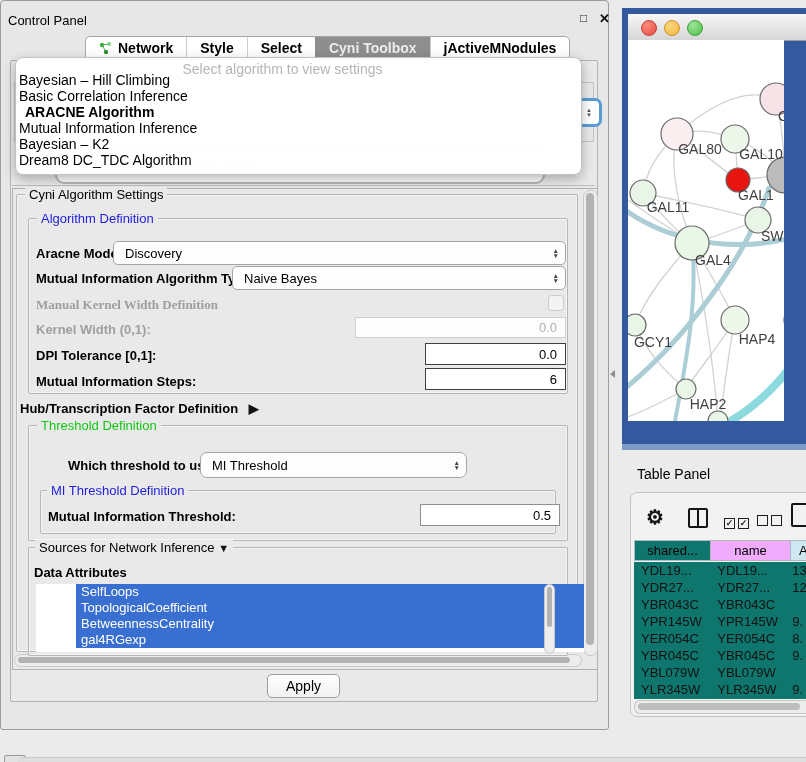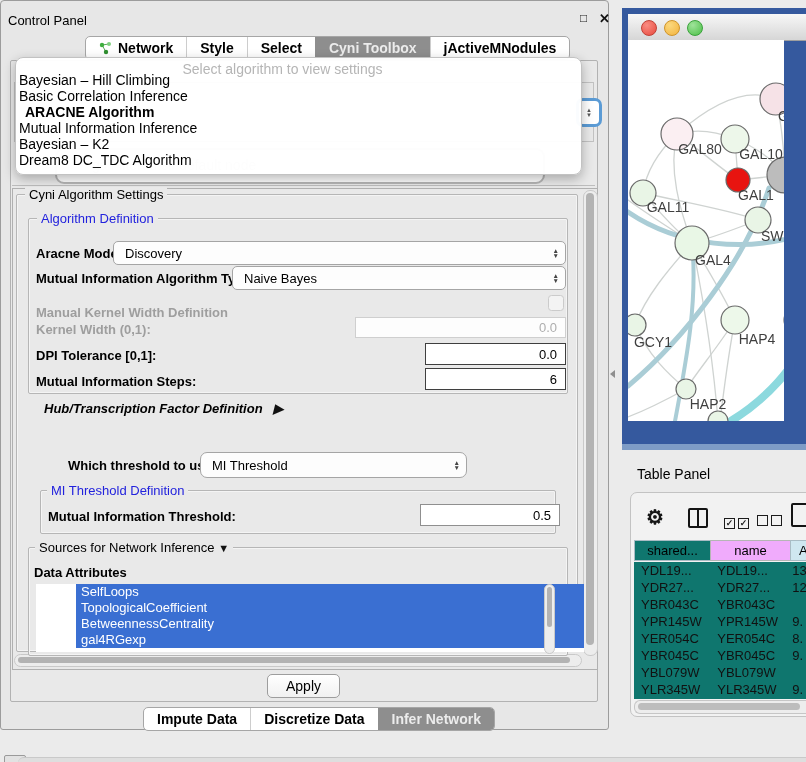--- a/index.html
+++ b/index.html
@@ -183,34 +183,37 @@
       </span>
   </div>
   <div class="abs lbl" style="left:36px;top:271px;">Mutual Information Algorithm Type:</div>
   <div class="abs combo" style="left:232px;top:266px;width:315px;height:22px;">
     <span>Naive Bayes</span>
     <span class="spin">
         <span>▲</span>
         <span>▼</span>
       </span>
   </div>
-  <div class="abs lbl-dis" style="left:36px;top:305px;">Manual Kernel Width Definition</div>
+  <div class="abs lbl-dis" style="left:36px;top:297px;font-family:Liberation Serif, serif;">Manual Kernel Width Definition</div>
   <div class="abs chk-dis"></div>
   <div class="abs lbl-dis" style="left:36px;top:322px;">Kernel Width (0,1):</div>
   <input class="abs field field-dis" style="left: 355px; top: 317px; width: 211px; height: 21px;" readonly="" value="0.0">
   <div class="abs lbl" style="left:36px;top:348px;">DPI Tolerance [0,1]:</div>
   <input class="abs field field-dark" style="left: 425px; top: 343px; width: 141px; height: 22px;" value="0.0">
   <div class="abs lbl" style="left:36px;top:374px;">Mutual Information Steps:</div>
   <input class="abs field field-dark" style="left: 425px; top: 368px; width: 141px; height: 22px;" value="6">
 
-  <div class="abs lbl" style="left:44px;top:401px;font-style:italic;">
+  <div class="abs lbl" style="left:20px;top:401px;">
     <span>Hub/Transcription Factor Definition</span>
     <span class="tri" style="margin-left:7px;font-size:13px;">▶</span>
   </div>
 
+  <div class="abs group" style="left:28px;top:425px;width:538px;height:114px;">
+    <span class="group-title t-green" style="left:8px;">Threshold Definition</span>
+  </div>
   <div class="abs lbl" style="left:68px;top:458px;">Which threshold to use:</div>
   <div class="abs combo" style="left:200px;top:452px;width:248px;height:24px;border-radius:7px;">
     <span>MI Threshold</span>
     <span class="spin">
         <span>▲</span>
         <span>▼</span>
       </span>
   </div>
   <div class="abs group" style="left:40px;top:490px;width:514px;height:42px;">
     <span class="group-title t-blue" style="left:6px;">MI Threshold Definition</span>
@@ -229,31 +232,20 @@
       <div class="attr-item">SelfLoops</div>
       <div class="attr-item">TopologicalCoefficient</div>
       <div class="attr-item">BetweennessCentrality</div>
       <div class="attr-item">gal4RGexp</div>
     </div>
   <div class="abs vscroll" style="left:544px;top:584px;width:9px;height:68px;">
     <div class="vthumb" style="left:1.5px;top:2px;width:5px;height:40px;"></div>
   </div>
 
   <div class="abs apply-btn">Apply</div>
-  <div class="abs seg-strip bottom-tabs">
-    <div class="seg">
-        <span>Impute Data</span>
-      </div>
-    <div class="seg">
-        <span>Discretize Data</span>
-      </div>
-    <div class="seg sel">
-        <span>Infer Network</span>
-      </div>
-  </div>
 
   <div class="abs divider-arrow"></div>
 
   <div class="abs net-frame"></div>
   <div class="abs net-frame-light"></div>
   <div class="abs net-titlebar">
     <div class="tl tl-red"></div>
     <div class="tl tl-yellow"></div>
     <div class="tl tl-green"></div>
   </div>

